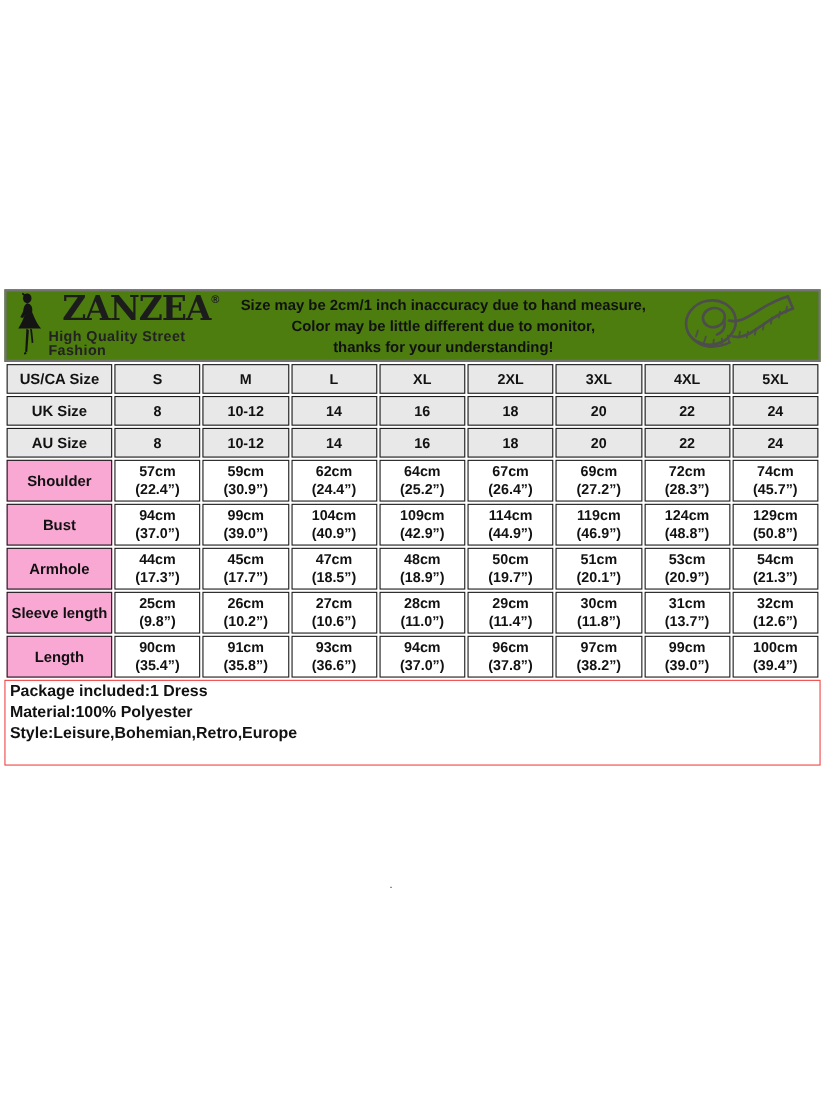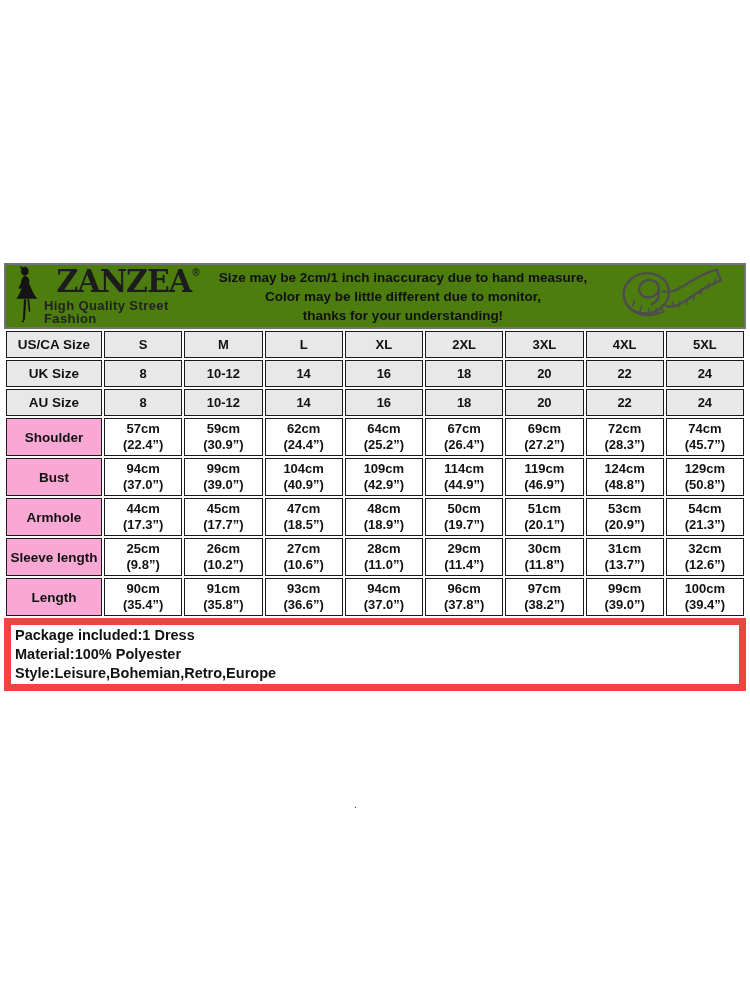--- a/index.html
+++ b/index.html
@@ -42,22 +42,22 @@
   table.size td.lab{background:#f9a8d4;font-size:13.5px;}
   table.size tr.gray td{background:#e8e8e8;}
   tr.r-tag td{height:33px;}
   tr.r-sm td{height:25px;margin-top:29px;}
   tr.r-meas td{height:36px;}
   .mcell span{display:block;line-height:16px;}
   .lab2{line-height:16px;display:block;}
 
   
   .info-box{
-    box-sizing:border-box;border:7px solid #ef4444;margin-top:0;
-    padding:1px 4px 1px 4px;background:#fff;
+    box-sizing:border-box;border:1px solid #ef4444;margin-top:0;
+    padding:1px 4px 18px 4px;background:#fff;
   }
   .info-box div{font-size:14.5px;font-weight:600;line-height:19px;color:#111;}
 
   .stray-dot{position:absolute;left:354px;top:800px;font-size:10px;color:#333;line-height:10px;}
 </style>
 </head>
 <body>
 
 <div class="sheet">
 

